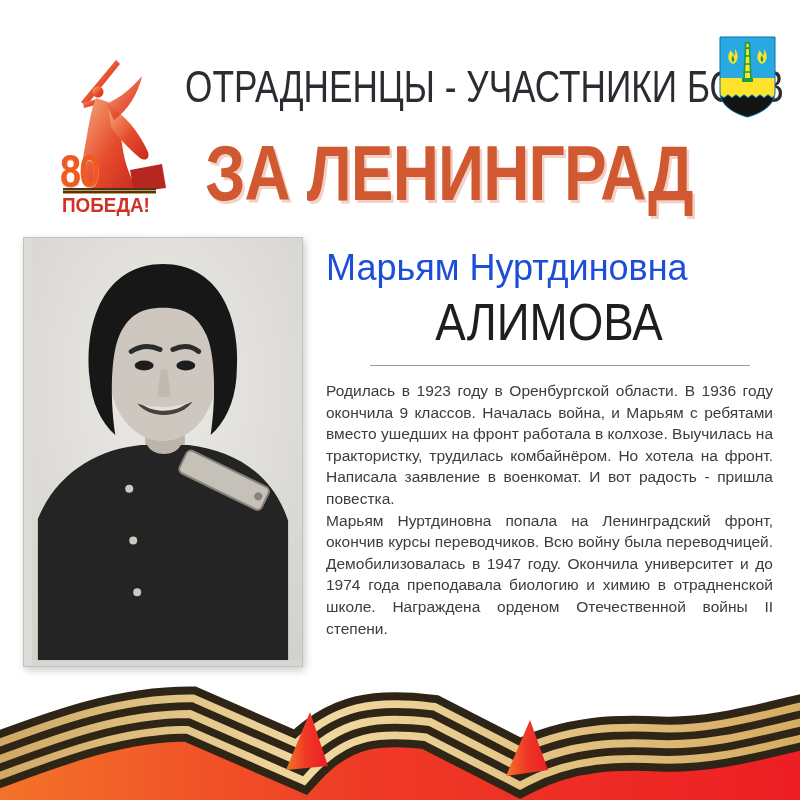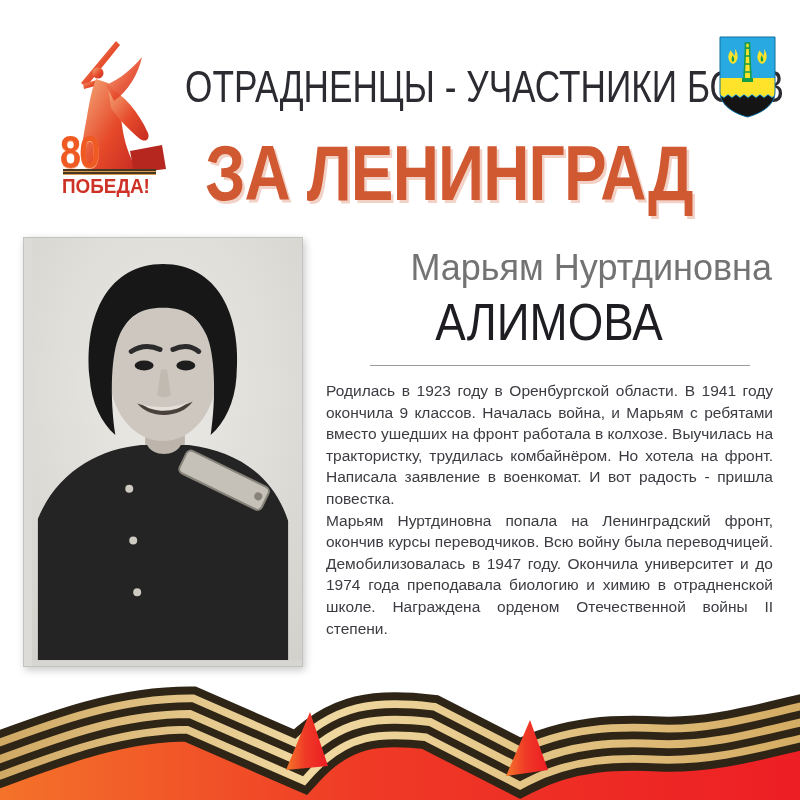--- a/index.html
+++ b/index.html
@@ -3,21 +3,21 @@
 <meta charset="utf-8">
 <style>
   html,body{margin:0;padding:0;background:#888;}
   *{box-sizing:border-box;}
   #poster{
     position:relative;width:800px;height:800px;margin:0 auto;
     background:#ffffff;overflow:hidden;
     font-family:"Liberation Sans","DejaVu Sans",sans-serif;
   }
   
-  #victory-logo{position:absolute;left:50px;top:33px;width:120px;height:170px;}
+  #victory-logo{position:absolute;left:50px;top:52px;width:120px;height:170px;}
   #statue-svg{position:absolute;left:0;top:0;}
   #victory-number{
     position:absolute;left:10px;top:96px;width:60px;
     font-size:46px;font-weight:800;line-height:1;color:#ee5a22;
     transform:scaleX(.82);transform-origin:left top;letter-spacing:-2px;
     text-shadow:0 1px 0 #f9b08a;
   }
   #victory-stripe{
     position:absolute;left:13px;top:136px;width:93px;height:6px;
     background:repeating-linear-gradient(to bottom,#473722 0 1.6px,#d59b4e 1.6px 3.2px);
@@ -42,21 +42,21 @@
   }
   #city-crest{position:absolute;left:719px;top:36px;width:57px;height:82px;}
   
   #veteran-photo{
     position:absolute;left:23px;top:237px;width:280px;height:430px;
     border:1px solid #c2c2c0;box-shadow:2px 3px 8px rgba(0,0,0,.22);
     background:#dedcd8;
   }
   #name-first{
     position:absolute;left:326px;top:248px;width:446px;
-    font-size:36px;font-weight:400;color:#737373;text-align:right;line-height:1.1;
+    font-size:36px;font-weight:400;color:#1d4ed8;text-align:left;line-height:1.1;
   }
   #name-last{
     position:absolute;left:326px;top:294px;width:446px;
     font-size:52px;font-weight:400;color:#1d1d22;text-align:center;line-height:1.1;
     transform:scaleX(.88);transform-origin:center top;
   }
   #name-divider{
     position:absolute;left:370px;top:365px;width:380px;height:0;
     border-top:1px solid #9b9b9b;
   }
@@ -179,21 +179,21 @@
     <circle cx="114" cy="356" r="4" fill="#cfcac1"></circle>
 
     <rect x="0" y="424" width="280" height="6" fill="#d8d6d2"></rect>
     <rect x="0" y="0" width="8" height="430" fill="#dddbd7"></rect>
   </svg>
 
   <div id="name-first">Марьям Нуртдиновна</div>
   <div id="name-last">АЛИМОВА</div>
   <div id="name-divider"></div>
   <div id="bio">
-    <p>Родилась в 1923 году в Оренбургской области. В 1941 году окончила 9 классов. Началась война, и Марьям с ребятами вместо ушедших на фронт работала в колхозе. Выучилась на трактористку, трудилась комбайнёром. Но хотела на фронт. Написала заявление в военкомат. И вот радость - пришла повестка.</p>
+    <p>Родилась в 1923 году в Оренбургской области. В 1936 году окончила 9 классов. Началась война, и Марьям с ребятами вместо ушедших на фронт работала в колхозе. Выучилась на трактористку, трудилась комбайнёром. Но хотела на фронт. Написала заявление в военкомат. И вот радость - пришла повестка.</p>
     <p>Марьям Нуртдиновна попала на Ленинградский фронт, окончив курсы переводчиков. Всю войну была переводчицей. Демобилизовалась в 1947 году. Окончила университет и до 1974 года преподавала биологию и химию в отрадненской школе. Награждена орденом Отечественной войны II степени.</p>
   </div>
 
   <svg id="bottom-decoration" viewBox="0 0 800 190" preserveAspectRatio="none">
     <defs>
       <linearGradient id="redG" x1="0" y1="0" x2="1" y2="0">
         <stop offset="0" stop-color="#f4772a"></stop>
         <stop offset=".45" stop-color="#ef3b26"></stop>
         <stop offset="1" stop-color="#ed1c24"></stop>
       </linearGradient>

